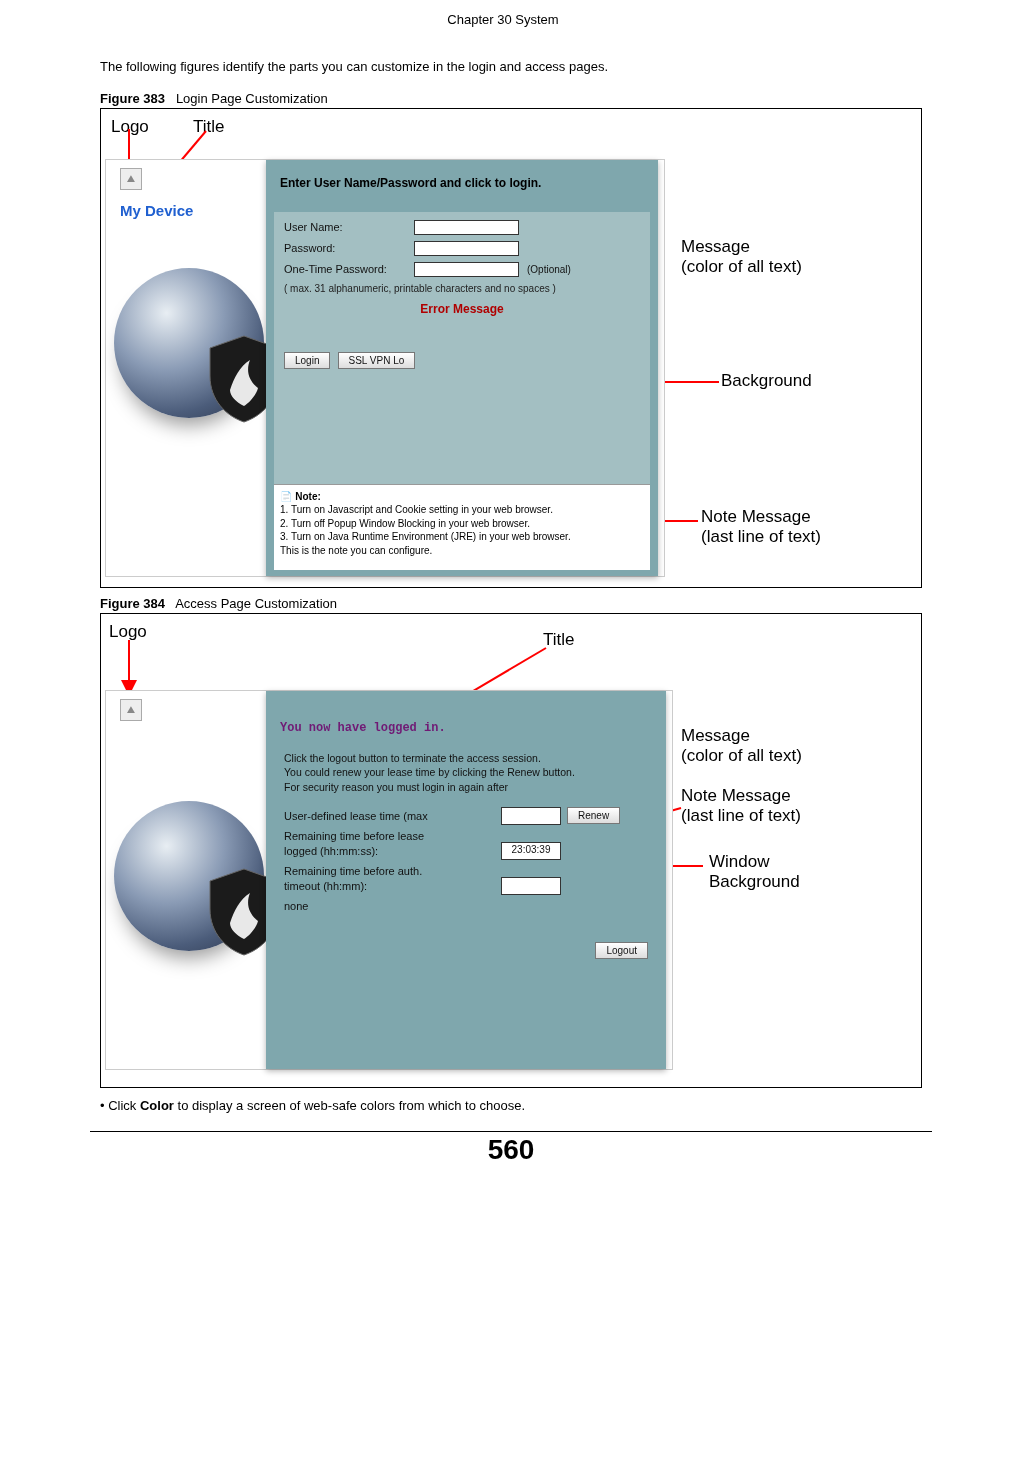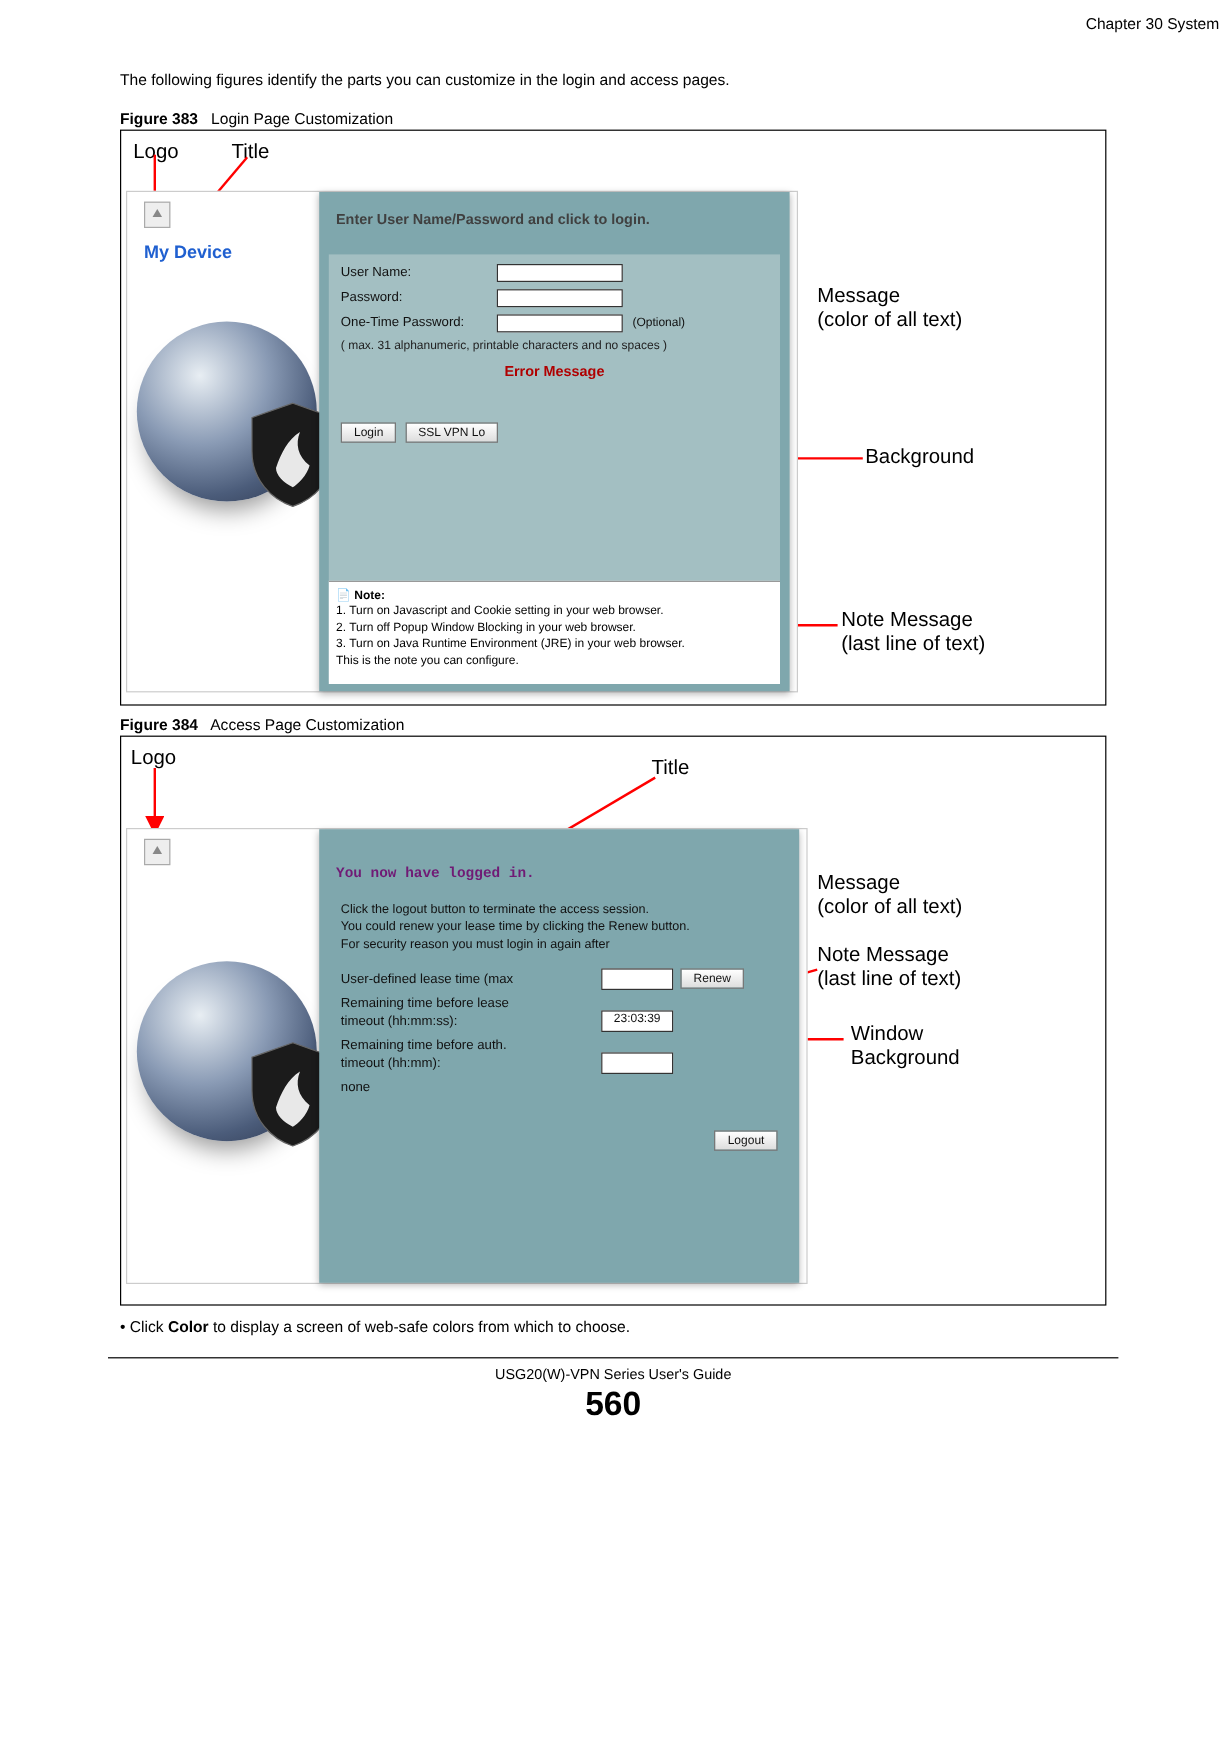--- a/index.html
+++ b/index.html
@@ -11,23 +11,23 @@
     background: #fff;
     color: #000;
     width: 1022px;
   }
   .page {
     width: 1022px;
     padding: 0 0 20px 0;
     position: relative;
   }
   .chapter-header {
-    text-align: right;
+    text-align: center;
     font-size: 13px;
-    padding: 12px 6px 18px 0;
+    padding: 12px 16px 18px 0;
   }
   .content {
     margin: 0 100px 0 100px;
   }
   .text-block { margin: 12px 0 14px 0; line-height: 1.5; }
   .figure-label { margin: 6px 0 0 0; }
   .figure-label .fig-num { font-weight: bold; }
   .figure-box {
     border: 1.5px solid #000;
     margin-top: 2px;
@@ -72,21 +72,21 @@
   .login-inner, .access-inner {
     position: absolute;
     top: 52px; left: 8px; right: 8px; bottom: 8px;
     background: #a3bfc2;
     padding: 8px 10px;
     font-size: 11px;
     color: #111;
   }
   .login-panel .p-title, .access-panel .p-title {
     position: absolute; top: 16px; left: 14px;
-    font-weight: bold; color: #404040; font-size: 12px;
+    font-weight: bold; color: #000000; font-size: 12px;
   }
   .login-inner .row { margin-bottom: 6px; display: flex; align-items: center; }
   .login-inner .row .lbl { width: 130px; font-size: 11px; }
   .login-inner .row .fld { width: 105px; height: 15px; background: #fff; border: 1px solid #333; }
   .login-inner .small-note { font-size: 10px; color: #222; margin: 2px 0 6px 0; }
   .login-inner .err { text-align: center; font-weight: bold; color: #b00000; font-size: 12px; margin: 8px 0 36px 0; }
   .btn { display:inline-block; background: linear-gradient(#fff,#ddd); border:1px solid #777; font-size:10px; padding:2px 10px; }
   .note-area {
     position:absolute; left:8px; right:8px; bottom:6px;
     background:#fff; border-top:1px solid #999; padding:5px 6px;
@@ -267,21 +267,21 @@
             </div>
             <div class="row2">
               <span class="lbl2">User-defined lease time (max</span>
               <span class="fld2"></span>
               <span class="btn" style="margin-left:6px;">Renew</span>
             </div>
             <div class="row2" style="margin-bottom:0;">
               <span class="lbl2">Remaining time before lease</span>
             </div>
             <div class="row2">
-              <span class="lbl2">timeout (hh:mm:ss):</span>
+              <span class="lbl2">logged (hh:mm:ss):</span>
               <span class="fld2">23:03:39</span>
             </div>
             <div class="row2" style="margin-bottom:0;">
               <span class="lbl2">Remaining time before auth.</span>
             </div>
             <div class="row2">
               <span class="lbl2">timeout (hh:mm):</span>
               <span class="fld2"></span>
             </div>
             <div class="row2">
@@ -296,16 +296,15 @@
     </div>
 
 
     <div class="bullet">
       <span>• Click </span><b>Color</b><span> to display a screen of web-safe colors from which to choose.</span>
     </div>
 
   </div>
 
   <div class="footer-rule"></div>
-  <div class="footer">USG20(W)-VPN Series User's Guide</div>
   <div class="page-num">560</div>
 
 </div>
 
 </body></html>

